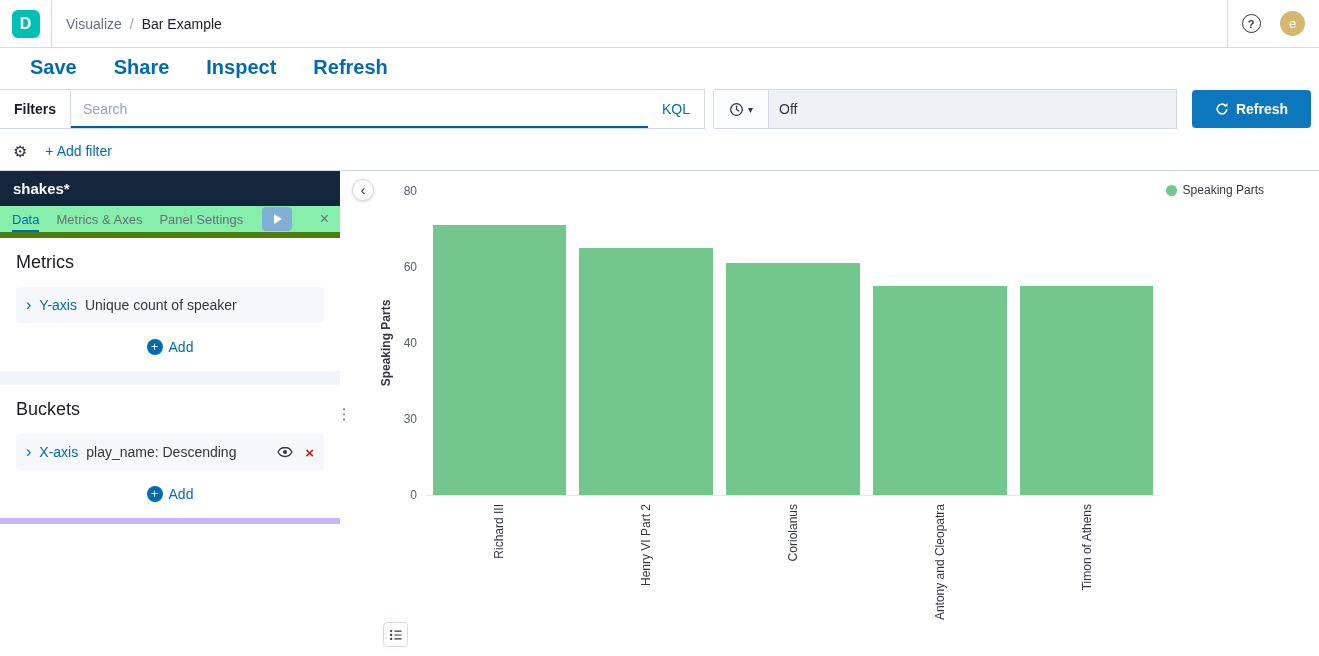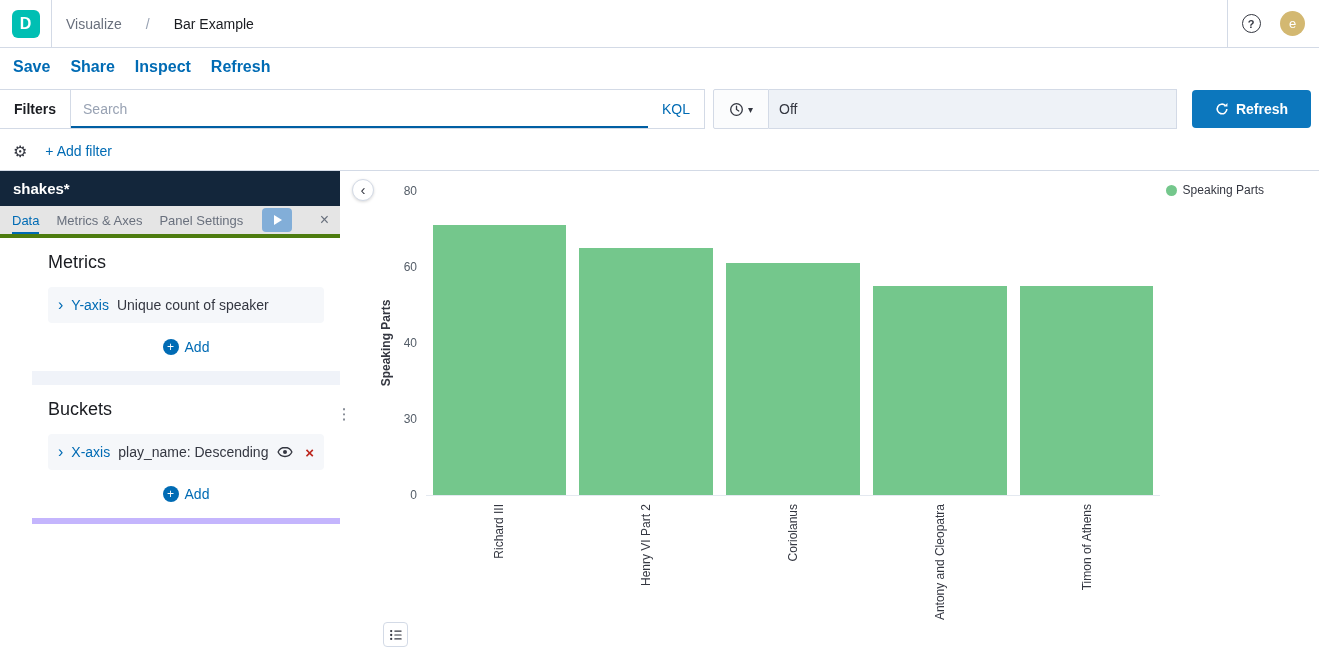--- a/index.html
+++ b/index.html
@@ -10,33 +10,33 @@
     color: #343741;
     background: #fff;
     overflow: hidden;
   }
   .app { display: flex; flex-direction: column; height: 100%; }
 
   
   .top-header { height: 48px; flex-shrink: 0; display: flex; align-items: center; border-bottom: 1px solid #d3dae6; }
   .logo-box { width: 52px; height: 100%; display: flex; align-items: center; justify-content: center; border-right: 1px solid #d3dae6; }
   .logo { width: 28px; height: 28px; border-radius: 6px; background: #00bfb3; color: #fff; font-weight: 700; font-size: 16px; display: flex; align-items: center; justify-content: center; }
-  .breadcrumb { display: flex; align-items: center; gap: 24px; margin-left: 14px; }
+  .breadcrumb { display: flex; align-items: center; gap: 8px; margin-left: 14px; }
   .crumb-parent { color: #69707d; }
   .crumb-sep { color: #98a2b3; }
   .crumb-current { color: #1a1c21; font-weight: 500; }
   .header-right { margin-left: auto; display: flex; align-items: center; height: 100%; }
   .header-divider { width: 1px; height: 100%; background: #d3dae6; }
   .help-btn { width: 46px; height: 100%; display: flex; align-items: center; justify-content: center; }
   .help-circle { width: 19px; height: 19px; border: 1.6px solid #343741; border-radius: 50%; font-size: 11px; font-weight: 700; display: flex; align-items: center; justify-content: center; color: #343741; }
   .avatar { width: 25px; height: 25px; border-radius: 50%; background: #d3b871; color: #fff; font-size: 13px; display: flex; align-items: center; justify-content: center; margin: 0 14px 0 6px; }
 
   
   .action-bar { height: 38px; flex-shrink: 0; display: flex; align-items: center; gap: 20px; padding: 0 13px; }
-  .action-link { color: #006bb4; font-weight: 600; font-size: 16px; cursor: pointer; }
+  .action-link { color: #006bb4; font-weight: 600; font-size: 20px; cursor: pointer; margin-left: 17px; }
 
   
   .query-bar { height: 46px; flex-shrink: 0; display: flex; align-items: center; padding-right: 8px; }
   .search-group { width: 705px; height: 40px; display: flex; align-items: stretch; border: 1px solid #d3dae6; border-left: none; background: #fff; }
   .filters-cell { padding: 0 14px; display: flex; align-items: center; font-weight: 700; color: #1a1c21; border-right: 1px solid #d3dae6; cursor: pointer; }
   .search-input-wrap { flex: 1; display: flex; align-items: center; box-shadow: inset 0 -2px 0 #005fa3; }
   .search-input { border: none; outline: none; flex: 1; font-size: 14px; padding: 0 12px; font-family: "Liberation Sans", sans-serif; color: #343741; background: transparent; }
   .search-input::placeholder { color: #98a2b3; }
   .kql-cell { padding: 0 14px; display: flex; align-items: center; color: #006bb4; font-size: 14px; cursor: pointer; }
   .date-picker { flex: 1; height: 40px; display: flex; align-items: stretch; margin-left: 8px; }
@@ -49,28 +49,28 @@
   .filter-row { height: 39px; flex-shrink: 0; display: flex; align-items: center; padding: 0 13px; gap: 6px; border-bottom: 1px solid #d3dae6; }
   .gear-btn { display: flex; align-items: center; gap: 3px; cursor: pointer; color: #343741; font-size: 16px; }
   .add-filter-link { color: #006bb4; margin-left: 12px; cursor: pointer; }
 
   
   .workspace { flex: 1; display: flex; min-height: 0; }
 
   
   .sidebar { width: 340px; flex-shrink: 0; display: flex; flex-direction: column; background: #fff; }
   .index-header { height: 35px; background: #13263b; color: #fff; display: flex; align-items: center; padding: 16px 13px; font-size: 15px; font-weight: 700; }
-  .tabs-row { height: 32px; background: #e5e5e5; border-bottom: 4px solid #4d7c0f; display: flex; align-items: stretch; padding-left: 12px; gap: 17px; justify-content: space-between; }
+  .tabs-row { height: 32px; background: #86efac; border-bottom: 6px solid #4d7c0f; display: flex; align-items: stretch; padding-left: 12px; gap: 17px; justify-content: space-between; }
   .tab { display: flex; align-items: center; font-size: 13px; color: #69707d; cursor: pointer; white-space: nowrap; }
   .tab.active { color: #006bb4; box-shadow: inset 0 -2px 0 #006bb4; }
   .apply-btn { margin-left: auto; align-self: center; width: 30px; height: 24px; border-radius: 4px; background: #82aed8; display: flex; align-items: center; justify-content: center; cursor: pointer; }
   .play-triangle { width: 0; height: 0; border-left: 8px solid #fff; border-top: 5px solid transparent; border-bottom: 5px solid transparent; margin-left: 2px; }
   .close-btn { align-self: center; margin: 0 11px; color: #69707d; font-size: 16px; cursor: pointer; line-height: 1; }
 
-  .panels { flex: 1; background: #fff; overflow: hidden; padding-left: 32px; }
+  .panels { flex: 1; background: #fff; overflow: hidden; }
   .card { background: #fff; padding: 14px 16px 16px; }
   .card.last { border-bottom: 6px solid #c4b5fd; }
   .card-title { font-size: 18px; color: #1a1c21; font-weight: 500; }
   .agg-row { margin-top: 14px; height: 36px; background: #f5f7fa; border-radius: 4px; display: flex; align-items: center; padding: 0 10px; gap: 8px; font-size: 14px; cursor: pointer; }
   .chev { color: #006bb4; font-size: 16px; line-height: 1; }
   .agg-axis { color: #006bb4; }
   .agg-desc { color: #343741; }
   .row-actions { margin-left: auto; display: flex; align-items: center; gap: 12px; }
   .remove-x { color: #bd271e; font-weight: 700; font-size: 15px; line-height: 1; cursor: pointer; }
   .add-btn { margin-top: 16px; display: flex; align-items: center; justify-content: center; gap: 6px; width: 100%; background: none; border: none; cursor: pointer; font-family: "Liberation Sans", sans-serif; }

